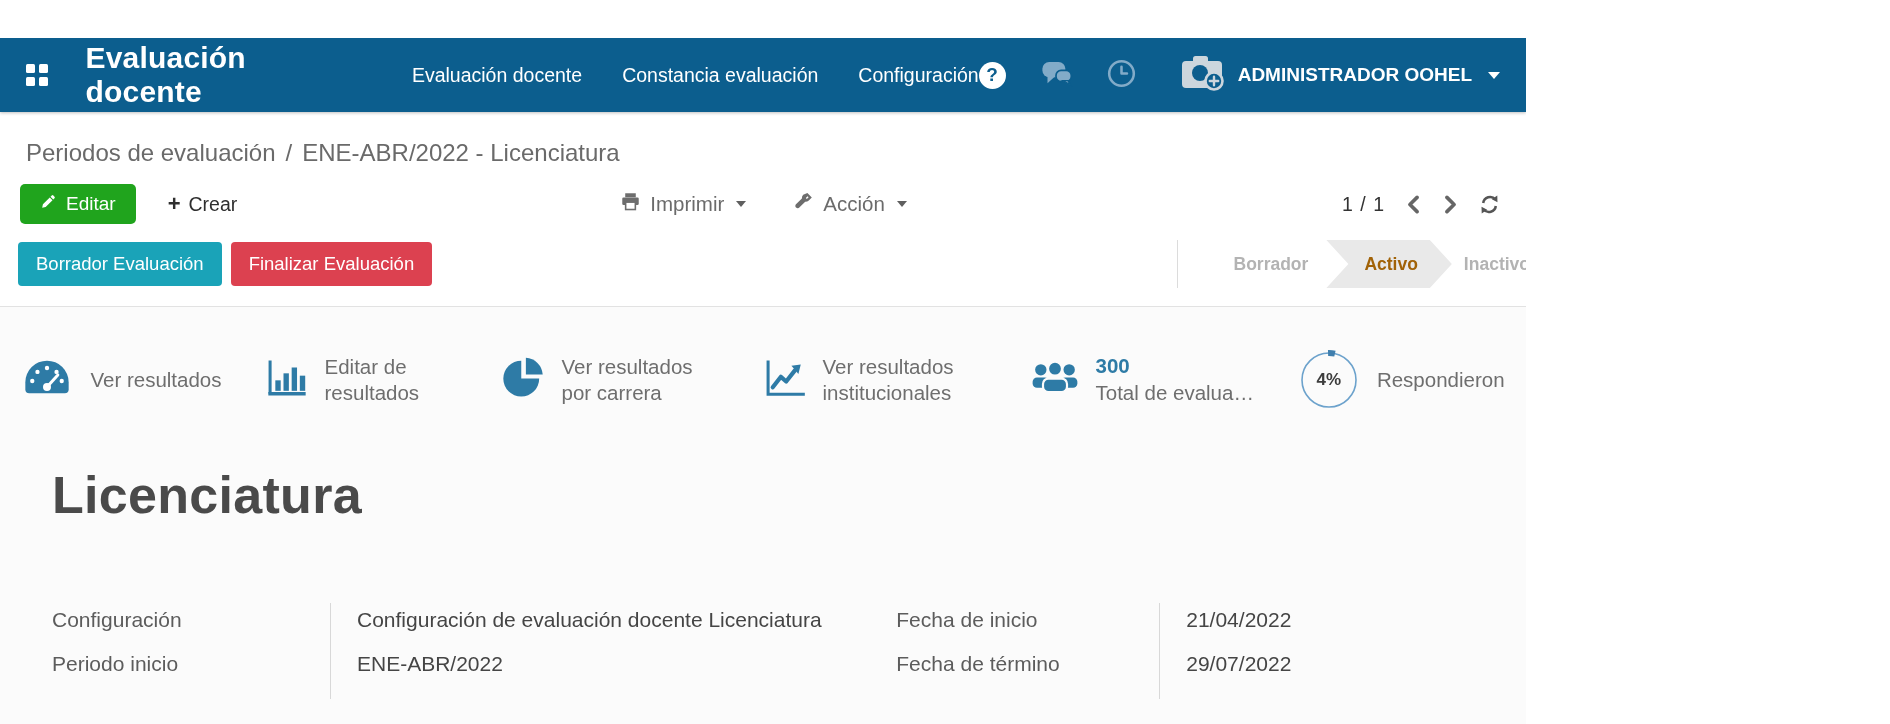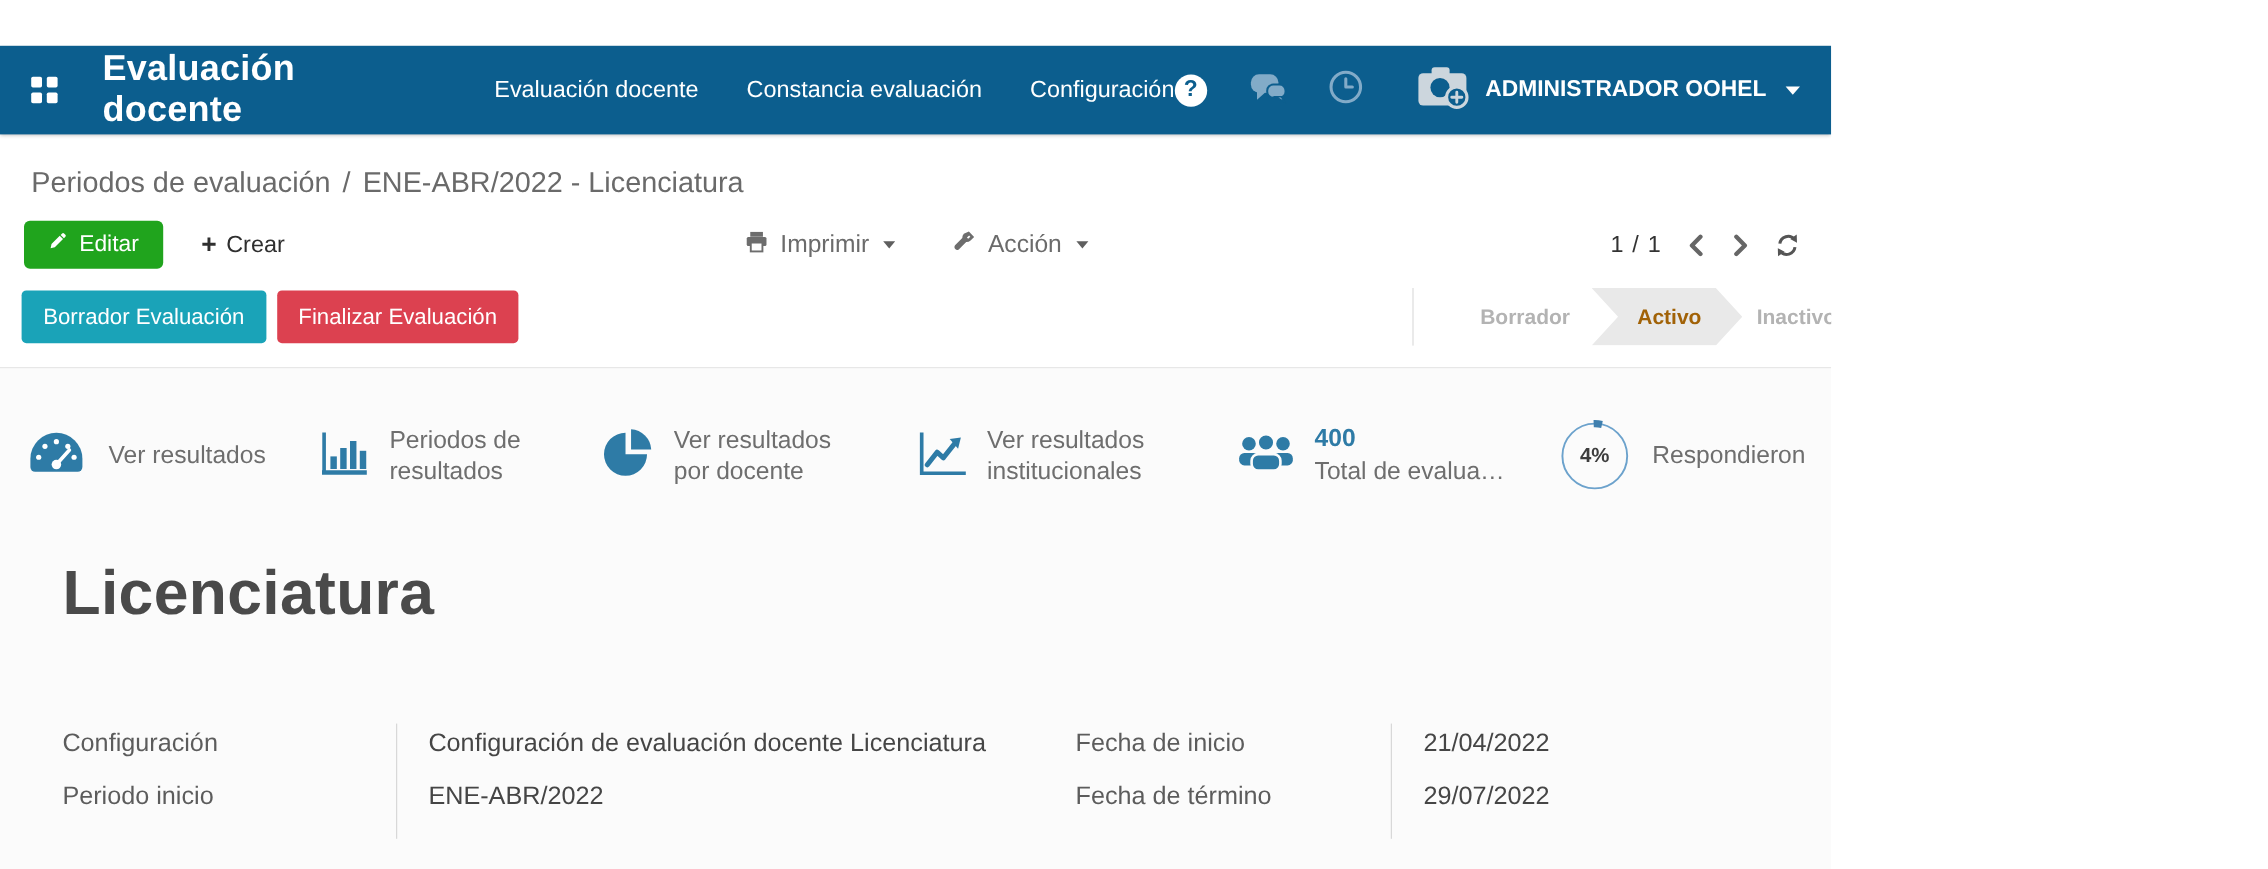--- a/index.html
+++ b/index.html
@@ -238,31 +238,31 @@
         <span>
           <svg width="42" height="42" viewBox="0 0 36 34">
             <path d="M3.5 2 V30.5" stroke="#2e7ba6" stroke-width="2.6"></path>
             <path d="M2 30.5 H34" stroke="#2e7ba6" stroke-width="3.2"></path>
             <rect x="8" y="19" width="4.6" height="9" fill="#2e7ba6"></rect>
             <rect x="15" y="13" width="4.6" height="15" fill="#2e7ba6"></rect>
             <rect x="22" y="8" width="4.6" height="20" fill="#2e7ba6"></rect>
             <rect x="29" y="15" width="4.6" height="13" fill="#2e7ba6"></rect>
           </svg>
         </span>
-        <span class="smart-label w130">Periodos de resultados</span>
+        <span class="smart-label w130">Editar de resultados</span>
       </div>
 
       <div class="smart-btn">
         <span>
           <svg width="44" height="44" viewBox="0 0 38 38">
             <path d="M17.5 4 A15.5 15.5 0 1 0 33 19.5 L17.5 19.5 Z" fill="#2e7ba6"></path>
             <path d="M21.5 1.5 A15.5 15.5 0 0 1 36 16 L21.5 16 Z" fill="#2e7ba6"></path>
           </svg>
         </span>
-        <span class="smart-label w158">Ver resultados por docente</span>
+        <span class="smart-label w158">Ver resultados por carrera</span>
       </div>
 
       <div class="smart-btn">
         <span>
           <svg width="42" height="42" viewBox="0 0 36 34">
             <path d="M3.5 2 V31 H35" fill="none" stroke="#2e7ba6" stroke-width="2.6"></path>
             <path d="M7.5 25 L14.5 16 L19 20 L26.5 10.5" fill="none" stroke="#2e7ba6" stroke-width="3.6" stroke-linecap="round" stroke-linejoin="round"></path>
             <polygon points="23.5,6.5 31.5,5.5 29.5,13.5" fill="#2e7ba6"></polygon>
           </svg>
         </span>
@@ -274,21 +274,21 @@
           <svg width="48" height="38" viewBox="0 0 44 34">
             <circle cx="9" cy="9.5" r="5.2" fill="#2e7ba6"></circle>
             <rect x="1.5" y="16.5" width="15" height="9.5" rx="4" fill="#2e7ba6"></rect>
             <circle cx="35" cy="9.5" r="5.2" fill="#2e7ba6"></circle>
             <rect x="27.5" y="16.5" width="15" height="9.5" rx="4" fill="#2e7ba6"></rect>
             <circle cx="22" cy="8.5" r="6.4" fill="#2e7ba6" stroke="#fbfbfb" stroke-width="2"></circle>
             <rect x="11" y="17.5" width="22" height="12.5" rx="5" fill="#2e7ba6" stroke="#fbfbfb" stroke-width="2"></rect>
           </svg>
         </span>
         <span>
-          <span class="stat-val" style="display:block;">400</span>
+          <span class="stat-val" style="display:block;">300</span>
           <span class="stat-sub" style="display:block;">Total de evalua…</span>
         </span>
       </div>
 
       <div class="smart-btn">
         <span class="ring-wrap">
           <svg width="62" height="62" viewBox="0 0 62 62">
             <circle cx="31" cy="31" r="27" fill="none" stroke="#6ca2cc" stroke-width="1.6"></circle>
             <circle cx="31" cy="31" r="27" fill="none" stroke="#3f7fae" stroke-width="6" stroke-dasharray="7 162.6" transform="rotate(-92 31 31)"></circle>
           </svg>

